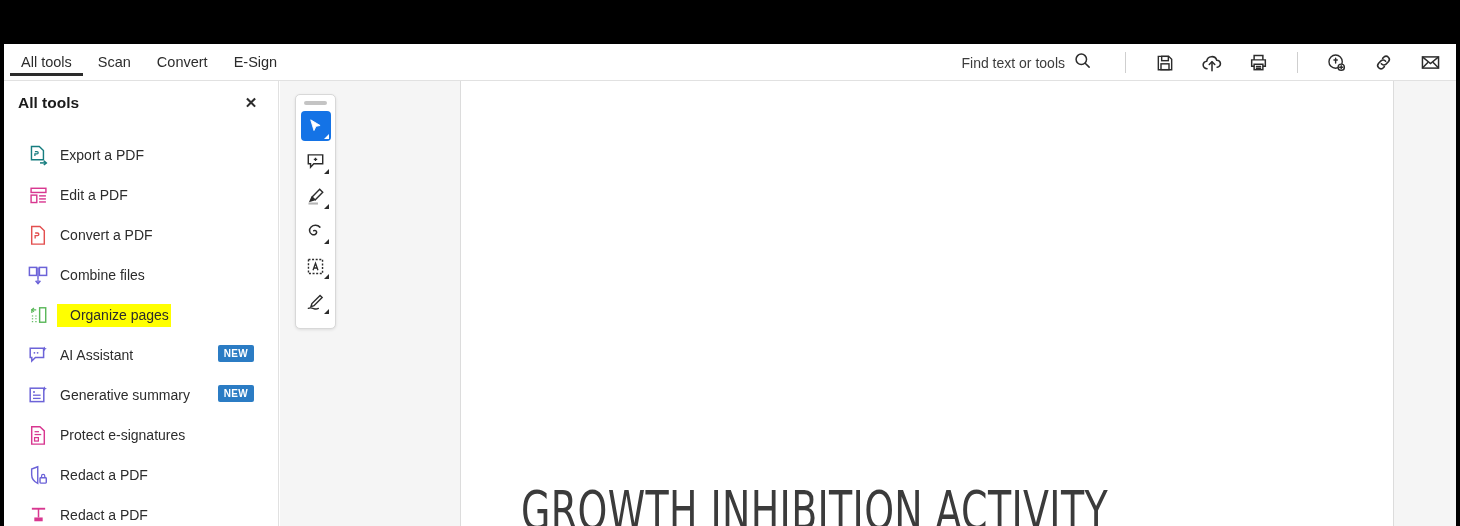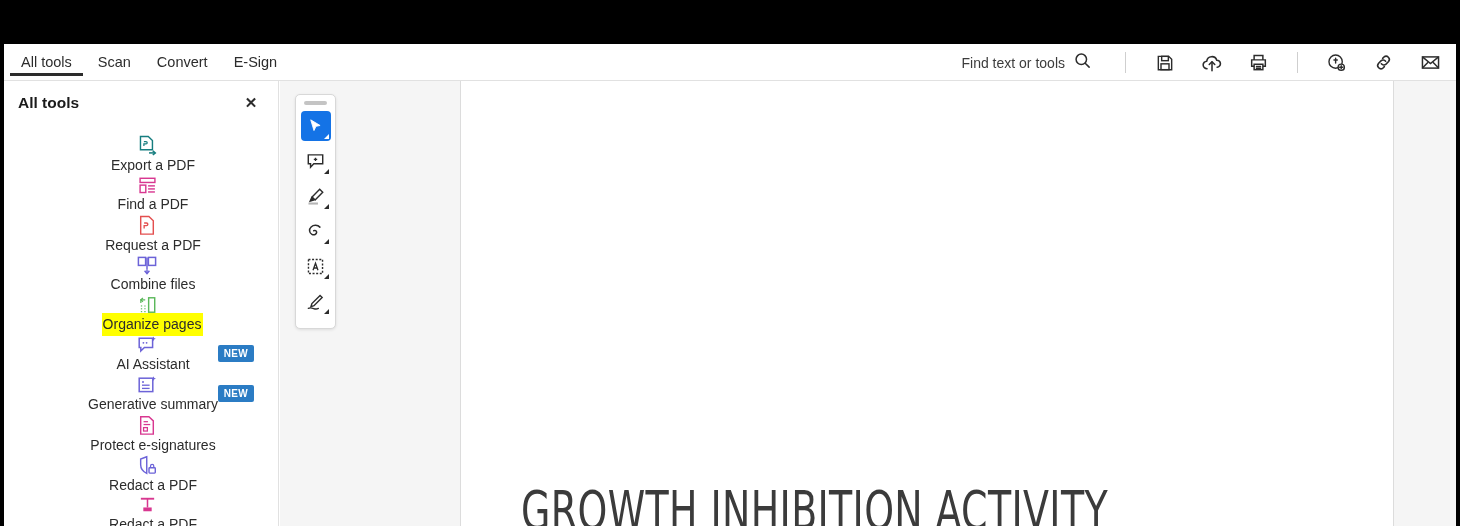--- a/index.html
+++ b/index.html
@@ -133,41 +133,40 @@
 
   .tool-list { padding-top: 10px; }
 
   .tool-item {
     position: relative;
     display: flex;
     align-items: center;
     height: 40px;
     padding-left: 24px;
     cursor: pointer;
-    flex-direction: column;
   }
 
   .tool-icon {
     width: 20px; height: 22px;
     flex: 0 0 20px;
     display: flex;
     align-items: center;
     justify-content: center;
     margin-right: 12px;
   }
 
   .tool-label {
     font-size: 14px;
     color: #2c2c2c;
     white-space: nowrap;
     line-height: 18px;
   }
   .tool-label.highlighted {
     background: #ffff00;
-    padding: 2px 2px 3px 1px;
+    padding: 2px 2px 3px 13px;
     margin: -2px -2px -3px -3px;
   }
 
   .new-badge {
     position: absolute;
     right: 24px;
     top: 10px;
     background: #2b7cc4;
     color: #ffffff;
     font-size: 10px;
@@ -369,31 +368,31 @@
       <div class="tool-item">
         <span class="tool-icon">
           <svg width="19" height="19" viewBox="0 0 20 20" fill="none" stroke="#d83790" stroke-width="1.5">
             <rect x="2.2" y="2.4" width="15.6" height="4.4"></rect>
             <rect x="2.2" y="9.6" width="6" height="7.8"></rect>
             <line x1="10.6" y1="10.4" x2="17.8" y2="10.4"></line>
             <line x1="10.6" y1="13.6" x2="17.8" y2="13.6"></line>
             <line x1="10.6" y1="16.8" x2="17.8" y2="16.8"></line>
           </svg>
         </span>
-        <span class="tool-label">Find a PDF</span>
+        <span class="tool-label">Edit a PDF</span>
       </div>
 
       <div class="tool-item">
         <span class="tool-icon">
           <svg width="18" height="21" viewBox="0 0 18 22" fill="none" stroke="#e34f4f" stroke-width="1.5">
             <path d="M2.4 1.6h8.6l4.6 4.4v14H2.4z"></path>
             <path d="M6 8.4h2.4c.9 0 1.5.6 1.5 1.4s-.6 1.4-1.5 1.4H6v3" stroke-width="1.4"></path>
           </svg>
         </span>
-        <span class="tool-label">Request a PDF</span>
+        <span class="tool-label">Convert a PDF</span>
       </div>
 
       <div class="tool-item">
         <span class="tool-icon">
           <svg width="20" height="20" viewBox="0 0 20 20" fill="none" stroke="#6c63d8" stroke-width="1.5">
             <rect x="1.4" y="2.4" width="7.2" height="8"></rect>
             <rect x="11.4" y="2.4" width="7.2" height="8"></rect>
             <line x1="10" y1="2.4" x2="10" y2="14.6"></line>
             <line x1="10" y1="14.6" x2="10" y2="18.4"></line>
             <polyline points="7.6,15.8 10,18.6 12.4,15.8"></polyline>

